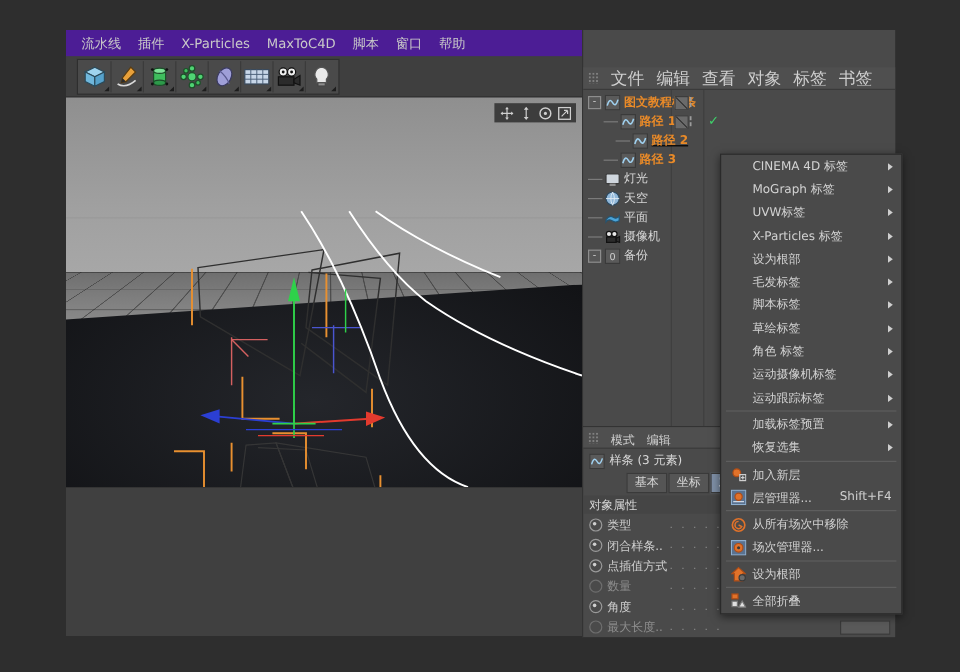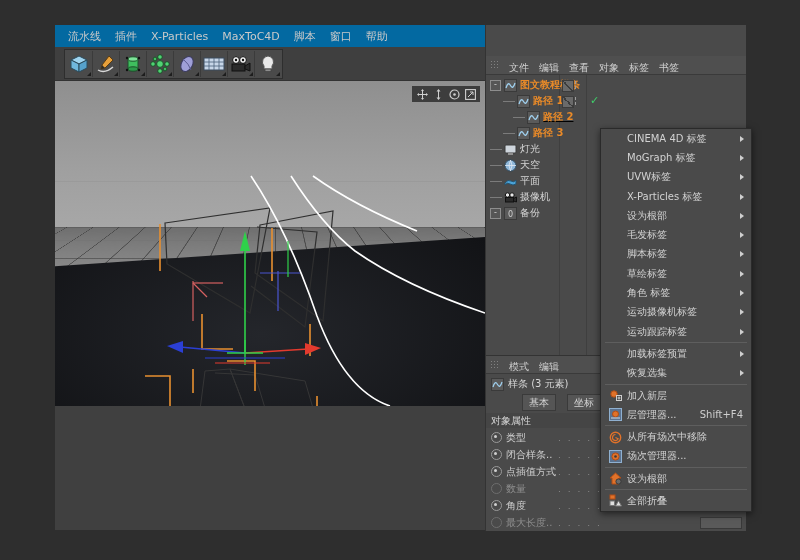--- a/index.html
+++ b/index.html
@@ -13,21 +13,21 @@
 
   
   .app-window{
     position:absolute;left:55px;top:25px;width:690px;height:505px;
     background:#404040;
   }
 
   
   .menubar{
     position:absolute;left:0;top:0;width:690px;height:22px;
-    background:#0369a1;
+    background:#4c1d95;
     display:flex;align-items:center;padding-left:6px;box-sizing:border-box;
   }
   .menubar .mi{
     color:#c9c9c9;font-size:11px;line-height:11px;
     padding:3px 7px;white-space:nowrap;
   }
 
   
   .toolbar{
     position:absolute;left:0;top:22px;width:690px;height:34px;
@@ -87,21 +87,21 @@
   .om-bar{
     position:absolute;left:0;top:31px;width:260px;height:19px;
     background:#4f4f4f;border-bottom:1px solid #3a3a3a;
     display:flex;align-items:center;padding-left:4px;box-sizing:border-box;
   }
   .grip{
     width:9px;height:10px;margin-right:5px;
     background-image:radial-gradient(#8a8a8a 35%,transparent 36%);
     background-size:3px 3px;opacity:.85;
   }
-  .om-bar .mi{color:#cfcfcf;font-size:10px;padding:2px 5px;white-space:nowrap;}
+  .om-bar .mi{color:#cfcfcf;font-size:14px;padding:2px 5px;white-space:nowrap;}
   .om-tree{
     position:absolute;left:0;top:50px;width:260px;height:280px;
     background:#4a4a4a;overflow:hidden;
   }
   .om-col{
     position:absolute;left:73px;top:0;width:1px;height:280px;background:#3f3f3f;
   }
   .om-col2{position:absolute;left:100px;top:0;width:1px;height:280px;background:#3f3f3f;}
   .row{
     position:relative;height:16px;display:flex;align-items:center;
@@ -130,21 +130,21 @@
   .am-bar{
     position:absolute;left:0;top:0;width:260px;height:18px;background:#4f4f4f;
     border-bottom:1px solid #3a3a3a;display:flex;align-items:center;padding-left:4px;box-sizing:border-box;
   }
   .am-bar .mi{color:#cfcfcf;font-size:10px;padding:2px 5px;}
   .am-title{
     position:absolute;left:0;top:19px;width:260px;height:18px;
     display:flex;align-items:center;padding-left:5px;box-sizing:border-box;
     color:#d8d8d8;font-size:10px;
   }
-  .am-tabs{position:absolute;left:4px;top:38px;display:flex;gap:11px;padding-left:32px;}
+  .am-tabs{position:absolute;left:4px;top:38px;display:flex;gap:1px;padding-left:32px;}
   .tab{
     font-size:10px;color:#d4d4d4;background:#555;border:1px solid #3a3a3a;
     padding:2px 6px;line-height:11px;
   }
   .tab.active{background:#7e8fa6;color:#fff;border-color:#3a3a3a;}
   .am-sec{
     position:absolute;left:0;top:57px;width:260px;height:15px;
     background:#454545;color:#d6d6d6;font-size:10px;
     display:flex;align-items:center;padding-left:5px;box-sizing:border-box;
   }

